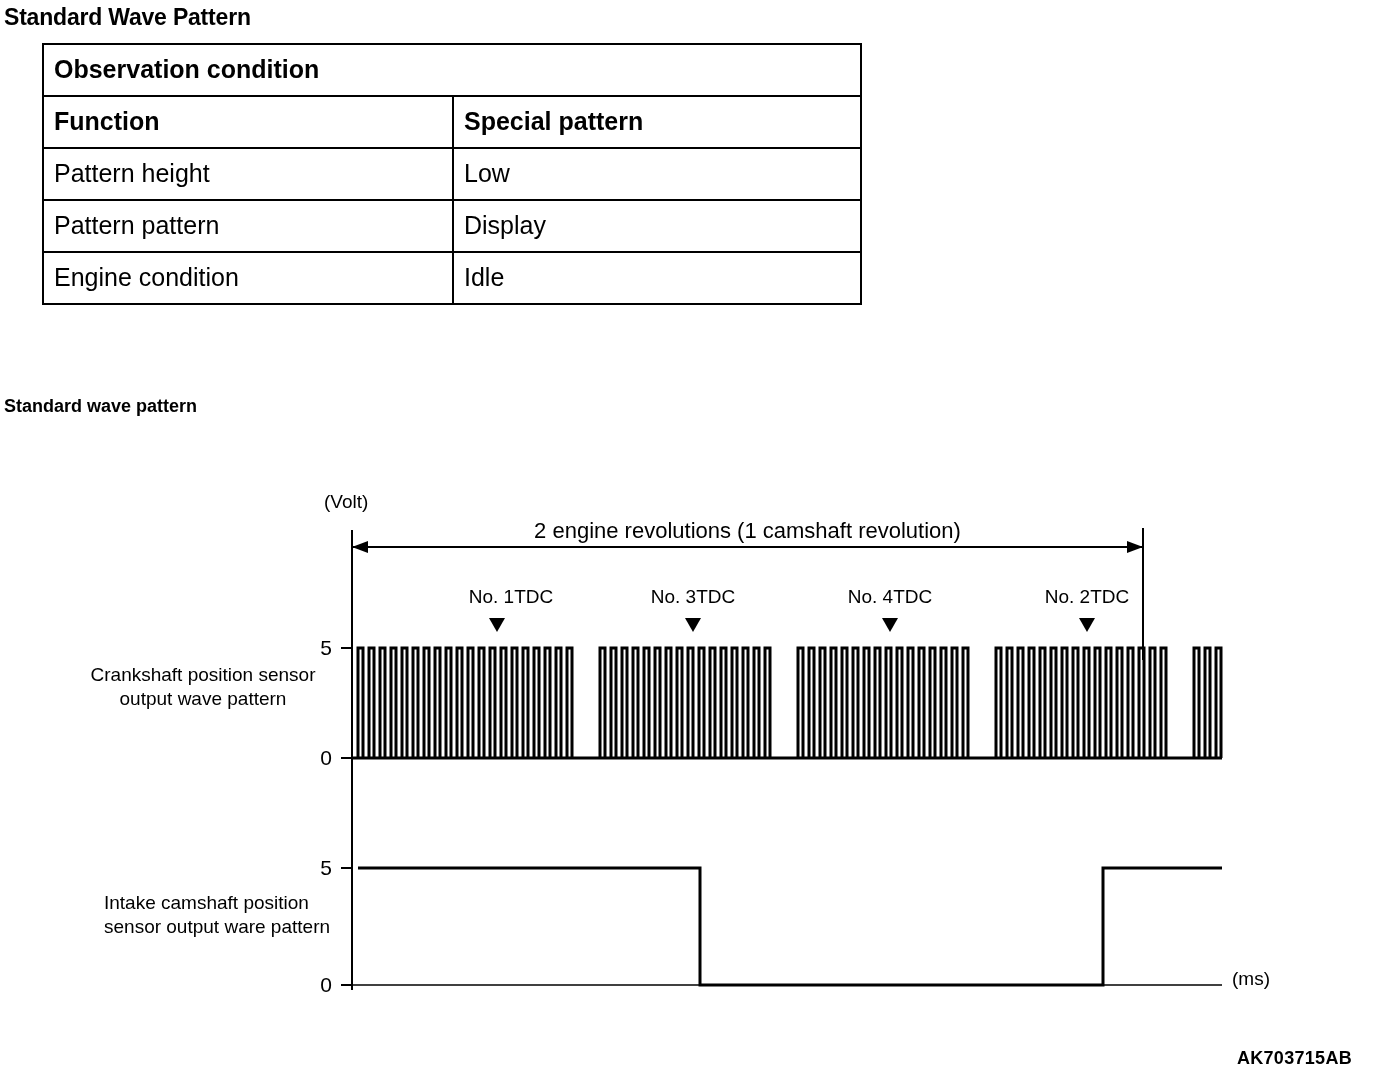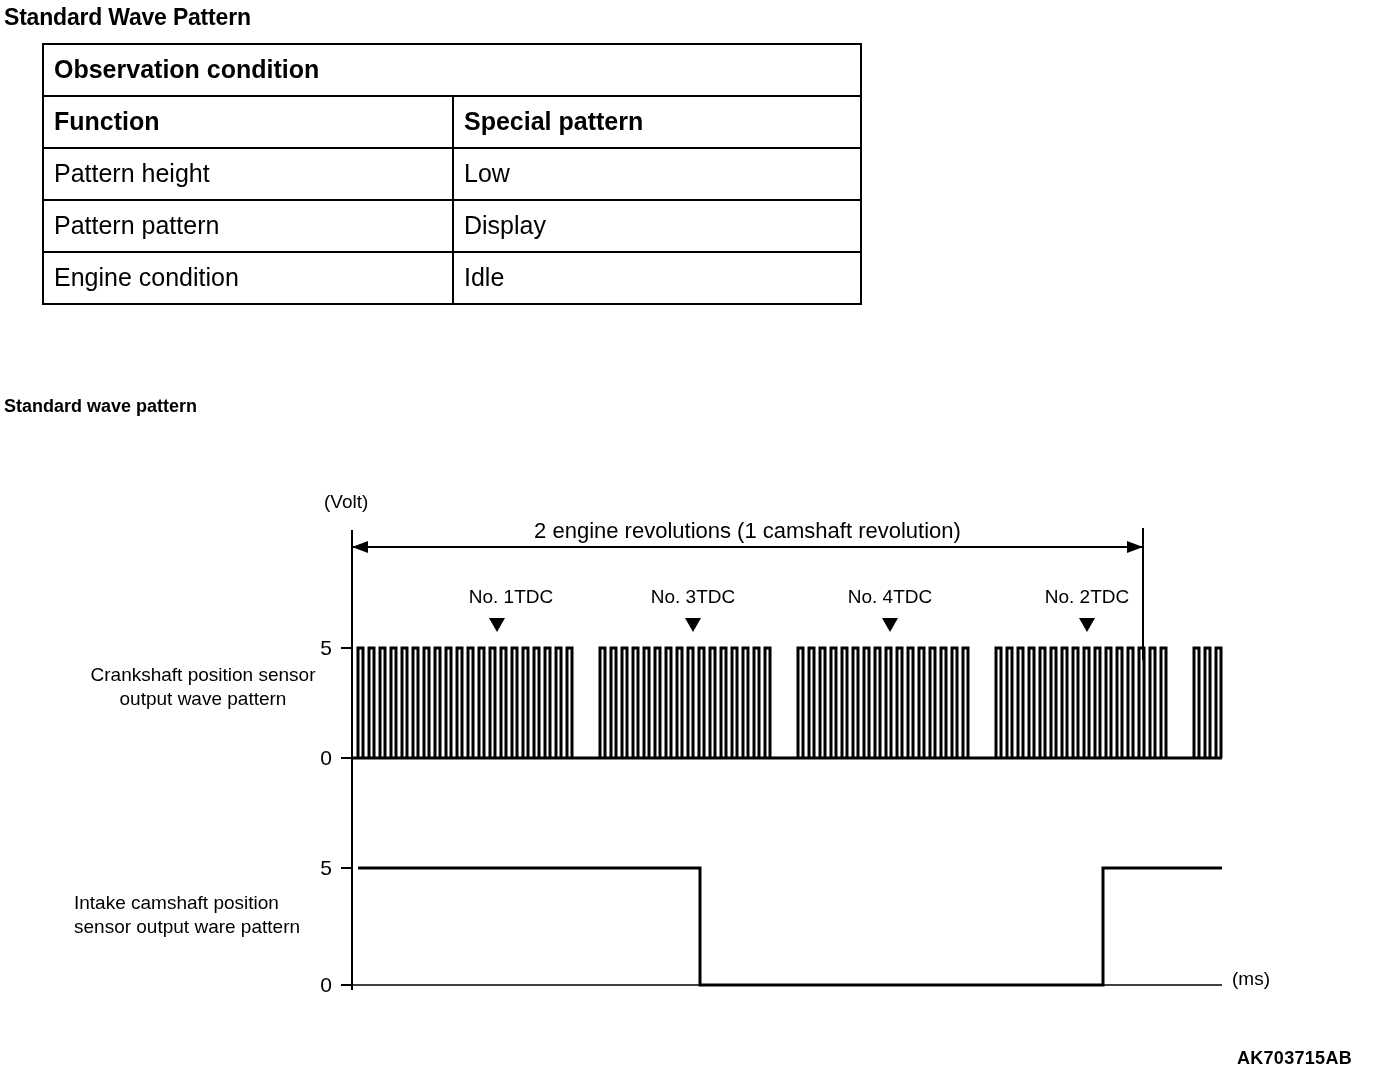--- a/index.html
+++ b/index.html
@@ -89,21 +89,21 @@
     text-align: right;
     width: 22px;
   }
   .series-name {
     position: absolute;
     font-size: 19px;
     line-height: 1.28;
     width: 230px;
   }
   .series-crank { left: 88px; top: 663px; text-align: center; }
-  .series-cam   { left: 74px; top: 891px; }
+  .series-cam   { left: 104px; top: 891px; }
 
   .tdc-lbl {
     position: absolute;
     font-size: 19px;
     text-align: center;
     width: 160px;
     white-space: nowrap;
   }
 
   

